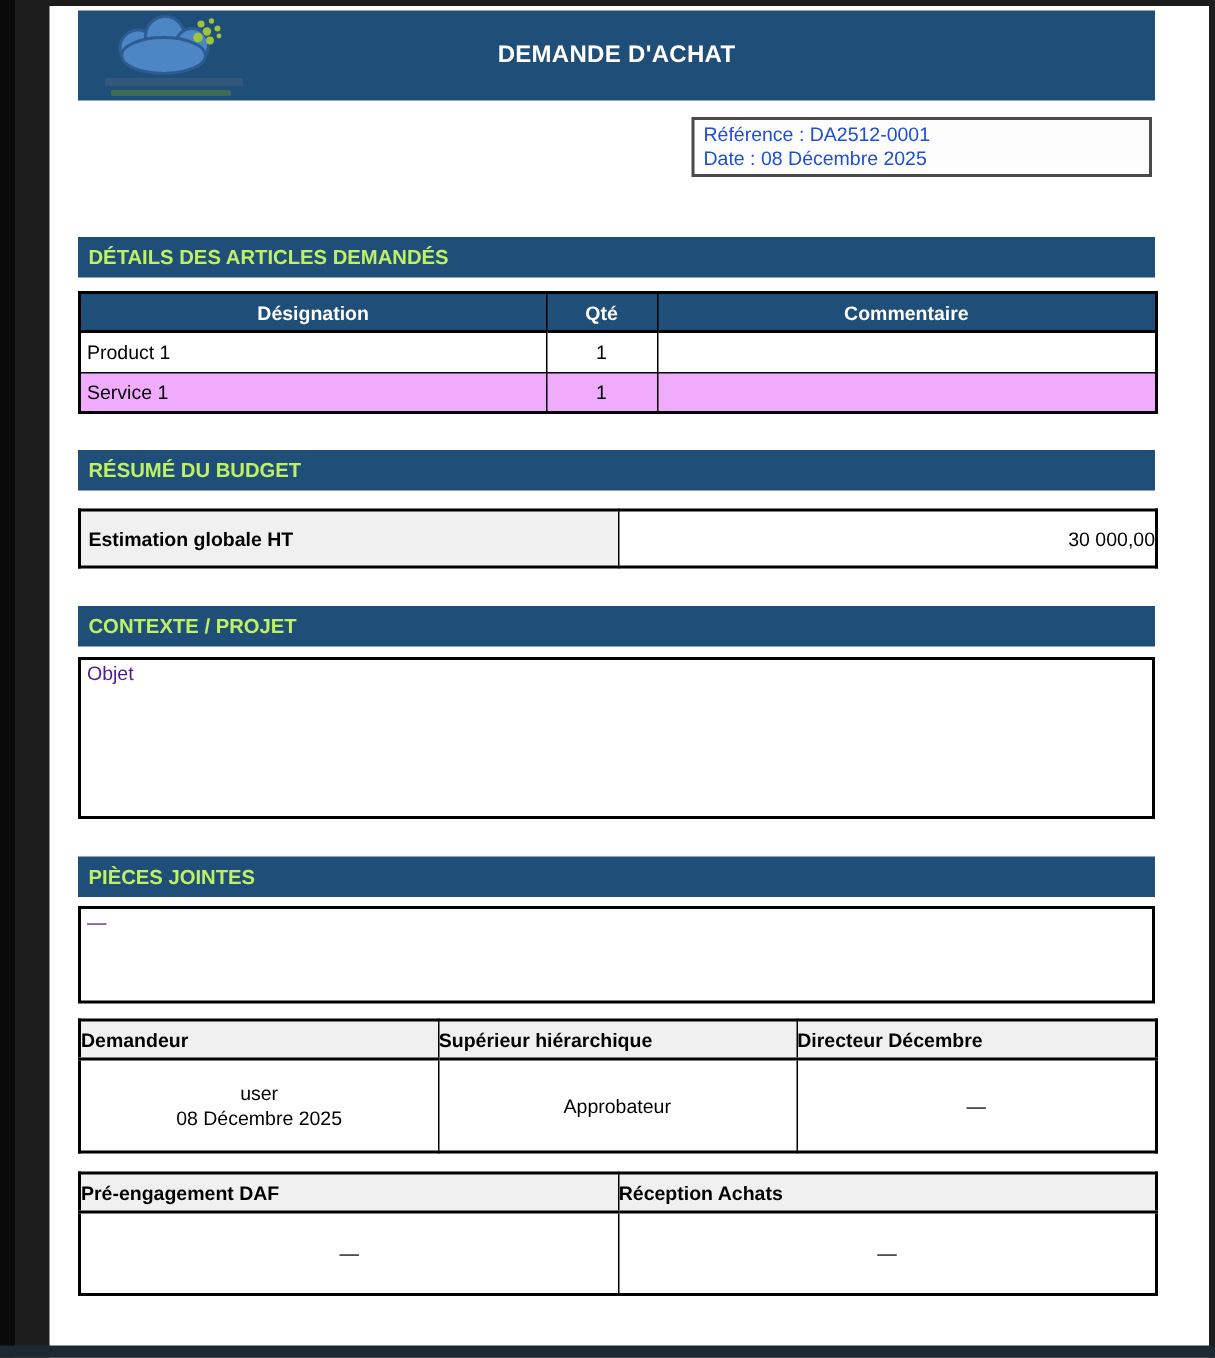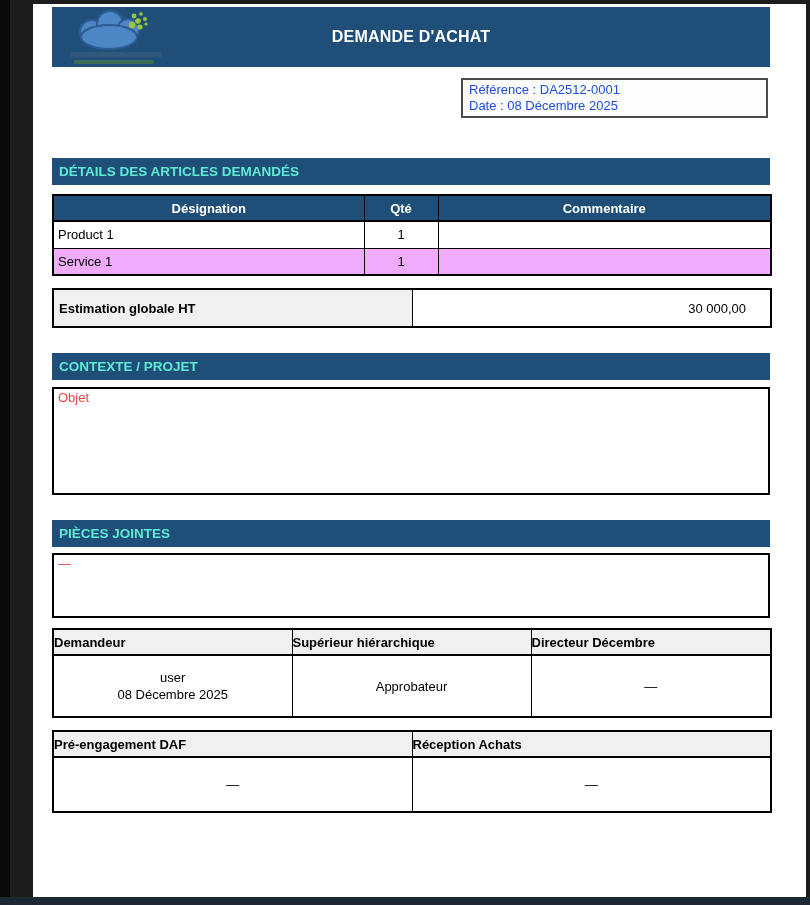--- a/index.html
+++ b/index.html
@@ -33,21 +33,21 @@
 
   
   .ref-box {
     width:307px; margin:11px 2px 0 auto;
     border:2px solid #4a4a4a; background:#fdfdfd;
     padding:2px 6px; font-size:13px; line-height:16px; color:#1d4ed8;
   }
 
   
   .section-bar {
-    background:#1F4E79; color:#5eead4; font-weight:bold;
+    background:#1F4E79; color:#bef264; font-weight:bold;
     font-size:13.5px; line-height:17px; padding:5px 7px;
   }
 
   
   table { border-collapse:collapse; width:718px; table-layout:fixed; font-size:13px; color:#000;border-radius:28px; }
   table.bordered { border:2px solid #000; }
   table.bordered th, table.bordered td { border:1px solid #000; }
 
   
   .tbl-articles { margin-top:9px; }
@@ -57,26 +57,26 @@
   }
   .tbl-articles td { height:27px; }
   .tbl-articles td.cell-designation { text-align:left; padding-left:4px; }
   .tbl-articles td.cell-qty { text-align:center; }
   .tbl-articles tr.stripe td { background:#f0abfc; }
 
   
   .tbl-budget { margin-top:12px; }
   .tbl-budget td { height:38px; }
   .tbl-budget .budget-label { background:#F0F0F0; font-weight:bold; padding-left:5px; }
-  .tbl-budget .budget-value { text-align:right; padding-right:24px; }
+  .tbl-budget .budget-value { text-align:right; padding-right:0; }
 
   
   .text-box {
     width:718px; border:2px solid #000; background:#fff;
-    font-size:13px; padding:1px 4px; color:#ef4444;
+    font-size:13px; padding:1px 4px; color:#4c1d95;
   }
   .box-context { margin-top:7px; height:108px; }
   .box-attachments { margin-top:6px; height:65px; }
 
   
   .tbl-sign { margin-top:10px; }
   .tbl-sign th {
     background:#F0F0F0; font-weight:bold; text-align:left; height:26px;
     border-bottom:2px solid #000 !important;
   }
@@ -158,20 +158,21 @@
             <td class="cell-comment"></td>
           </tr>
           <tr class="stripe">
             <td class="cell-designation">Service 1</td>
             <td class="cell-qty">1</td>
             <td class="cell-comment"></td>
           </tr>
         </tbody>
       </table>
 
+      <div class="section-bar mt-24">RÉSUMÉ DU BUDGET</div>
       <table class="bordered tbl-budget">
         <colgroup>
             <col style="width:359px">
             <col style="width:359px">
           </colgroup>
         <tbody>
           <tr>
             <td class="budget-label">Estimation globale HT</td>
             <td class="budget-value">30 000,00</td>
           </tr>

